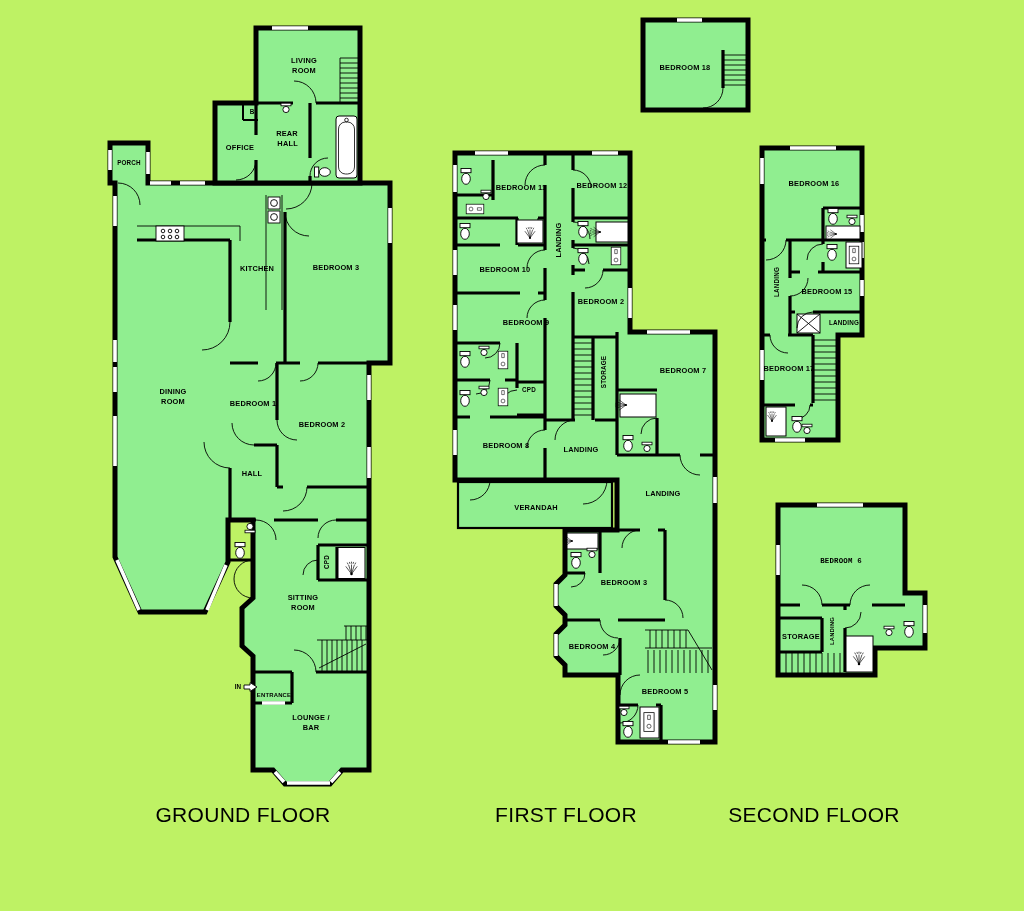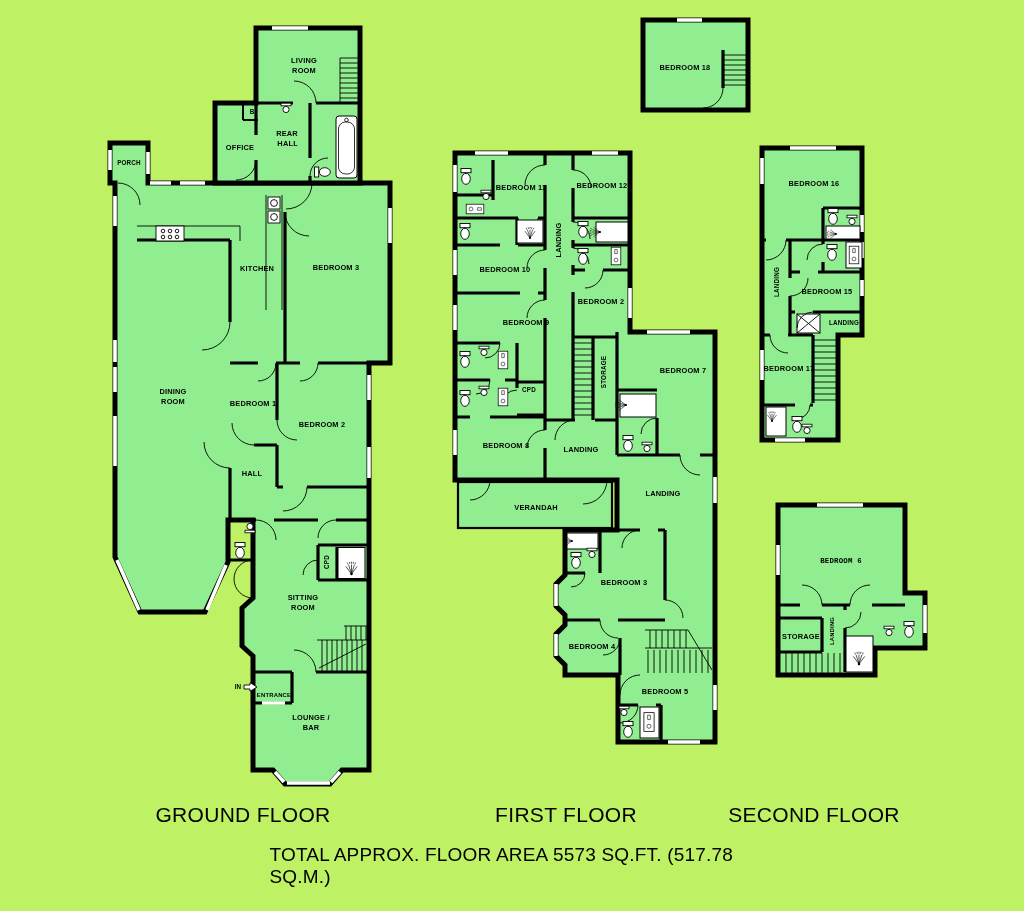--- a/index.html
+++ b/index.html
@@ -338,14 +338,13 @@
 <div class="room-label" style="left:827px;top:292px;">BEDROOM 15</div>
 <div class="room-label sm" style="left:844px;top:323px;">LANDING</div>
 <div class="room-label" style="left:789px;top:369px;text-align:center;">BEDROOM 17</div>
 <div class="room-label" style="left:841px;top:562px;font-family:Liberation Mono, monospace;">BEDROOM 6</div>
 <div class="room-label" style="left:801px;top:637px;">STORAGE</div>
 <div class="room-label vert xs" style="left:833px;top:631px;">LANDING</div>
 
 <div class="floor-title" style="left:243px;top:815px;">GROUND FLOOR</div>
 <div class="floor-title" style="left:566px;top:815px;">FIRST FLOOR</div>
 <div class="floor-title" style="left:814px;top:815px;">SECOND FLOOR</div>
-<div class="footer-text" style="left:521px;top:866px;">TOTAL APPROX. FLOOR AREA 5573 SQ.FT. (517.78 SQ.M.)</div>
 </div>
 
 </body></html>

